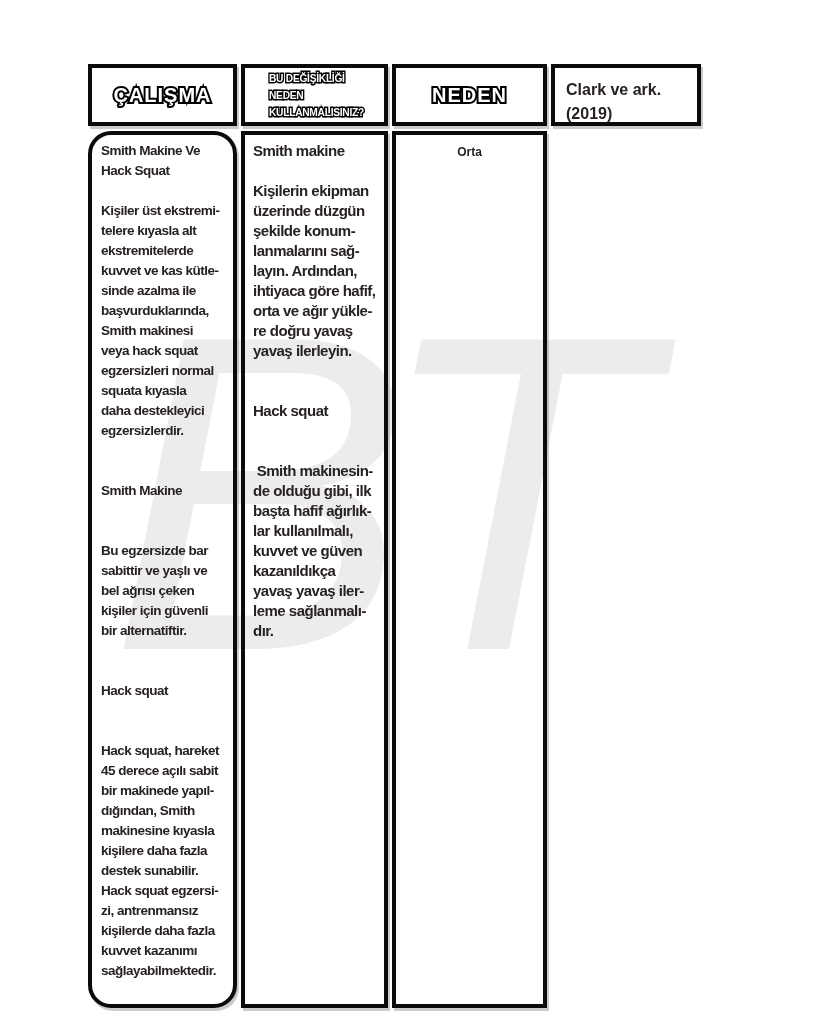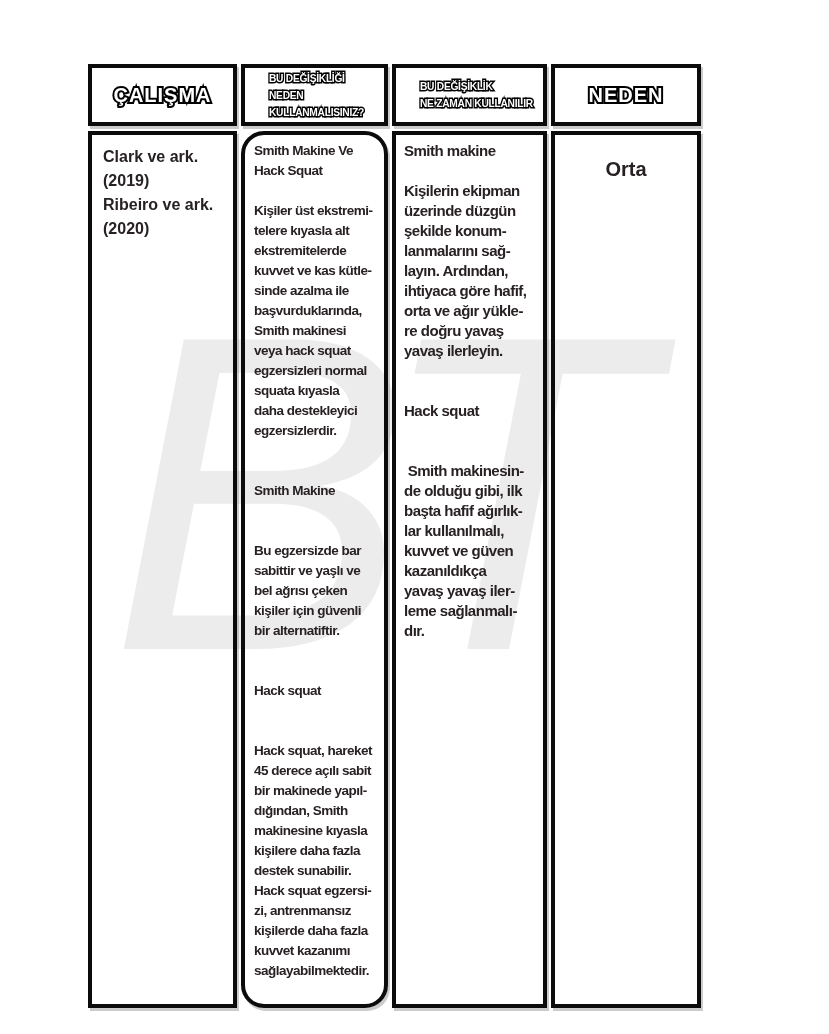--- a/index.html
+++ b/index.html
@@ -54,37 +54,33 @@
     padding-left:24px;
     font-size:11px;line-height:17px;letter-spacing:-.3px;
     -webkit-text-stroke:3px #000;
   }
   .hd-sm .squeeze{display:inline-block;transform:scaleX(.93);transform-origin:left center;white-space:pre-line;}
   
   .bd{white-space:pre;}
   .b1{font-size:16px;line-height:24px;font-weight:700;padding:10px 4px 12px 11px;}
   .b2{font-size:13.5px;line-height:20px;font-weight:700;letter-spacing:-.5px;padding:6px 2px 0 9px;border-radius:23px;}
   .b3{font-size:15px;line-height:20px;font-weight:700;letter-spacing:-.5px;padding:6px 2px 0 8px;}
-  .b4{font-size:20px;font-weight:700;text-align:center;padding-top:23px;white-space:pre-line;}
+  .b4{font-size:12px;font-weight:700;text-align:center;padding-top:10px;white-space:pre-line;}
 </style>
 </head>
 <body>
 
 <div class="watermark">BT</div>
 
 <div class="tbl">
 
   <div class="cell hd hd-lg">ÇALIŞMA</div>
   <div class="cell hd hd-sm">
     <span class="squeeze">BU DEĞİŞİKLİĞİ NEDEN
 KULLANMALISINIZ?</span>
-  </div>
-  <div class="cell hd hd-sm">
-    <span class="squeeze">BU DEĞİŞİKLİK
-NE ZAMAN KULLANILIR</span>
   </div>
   <div class="cell hd hd-lg">NEDEN</div>
 
   <div class="cell bd b1">Clark ve ark.
 (2019)
 Ribeiro ve ark.
 (2020)</div>
   <div class="cell bd b2">Smith Makine Ve
 Hack Squat
 

